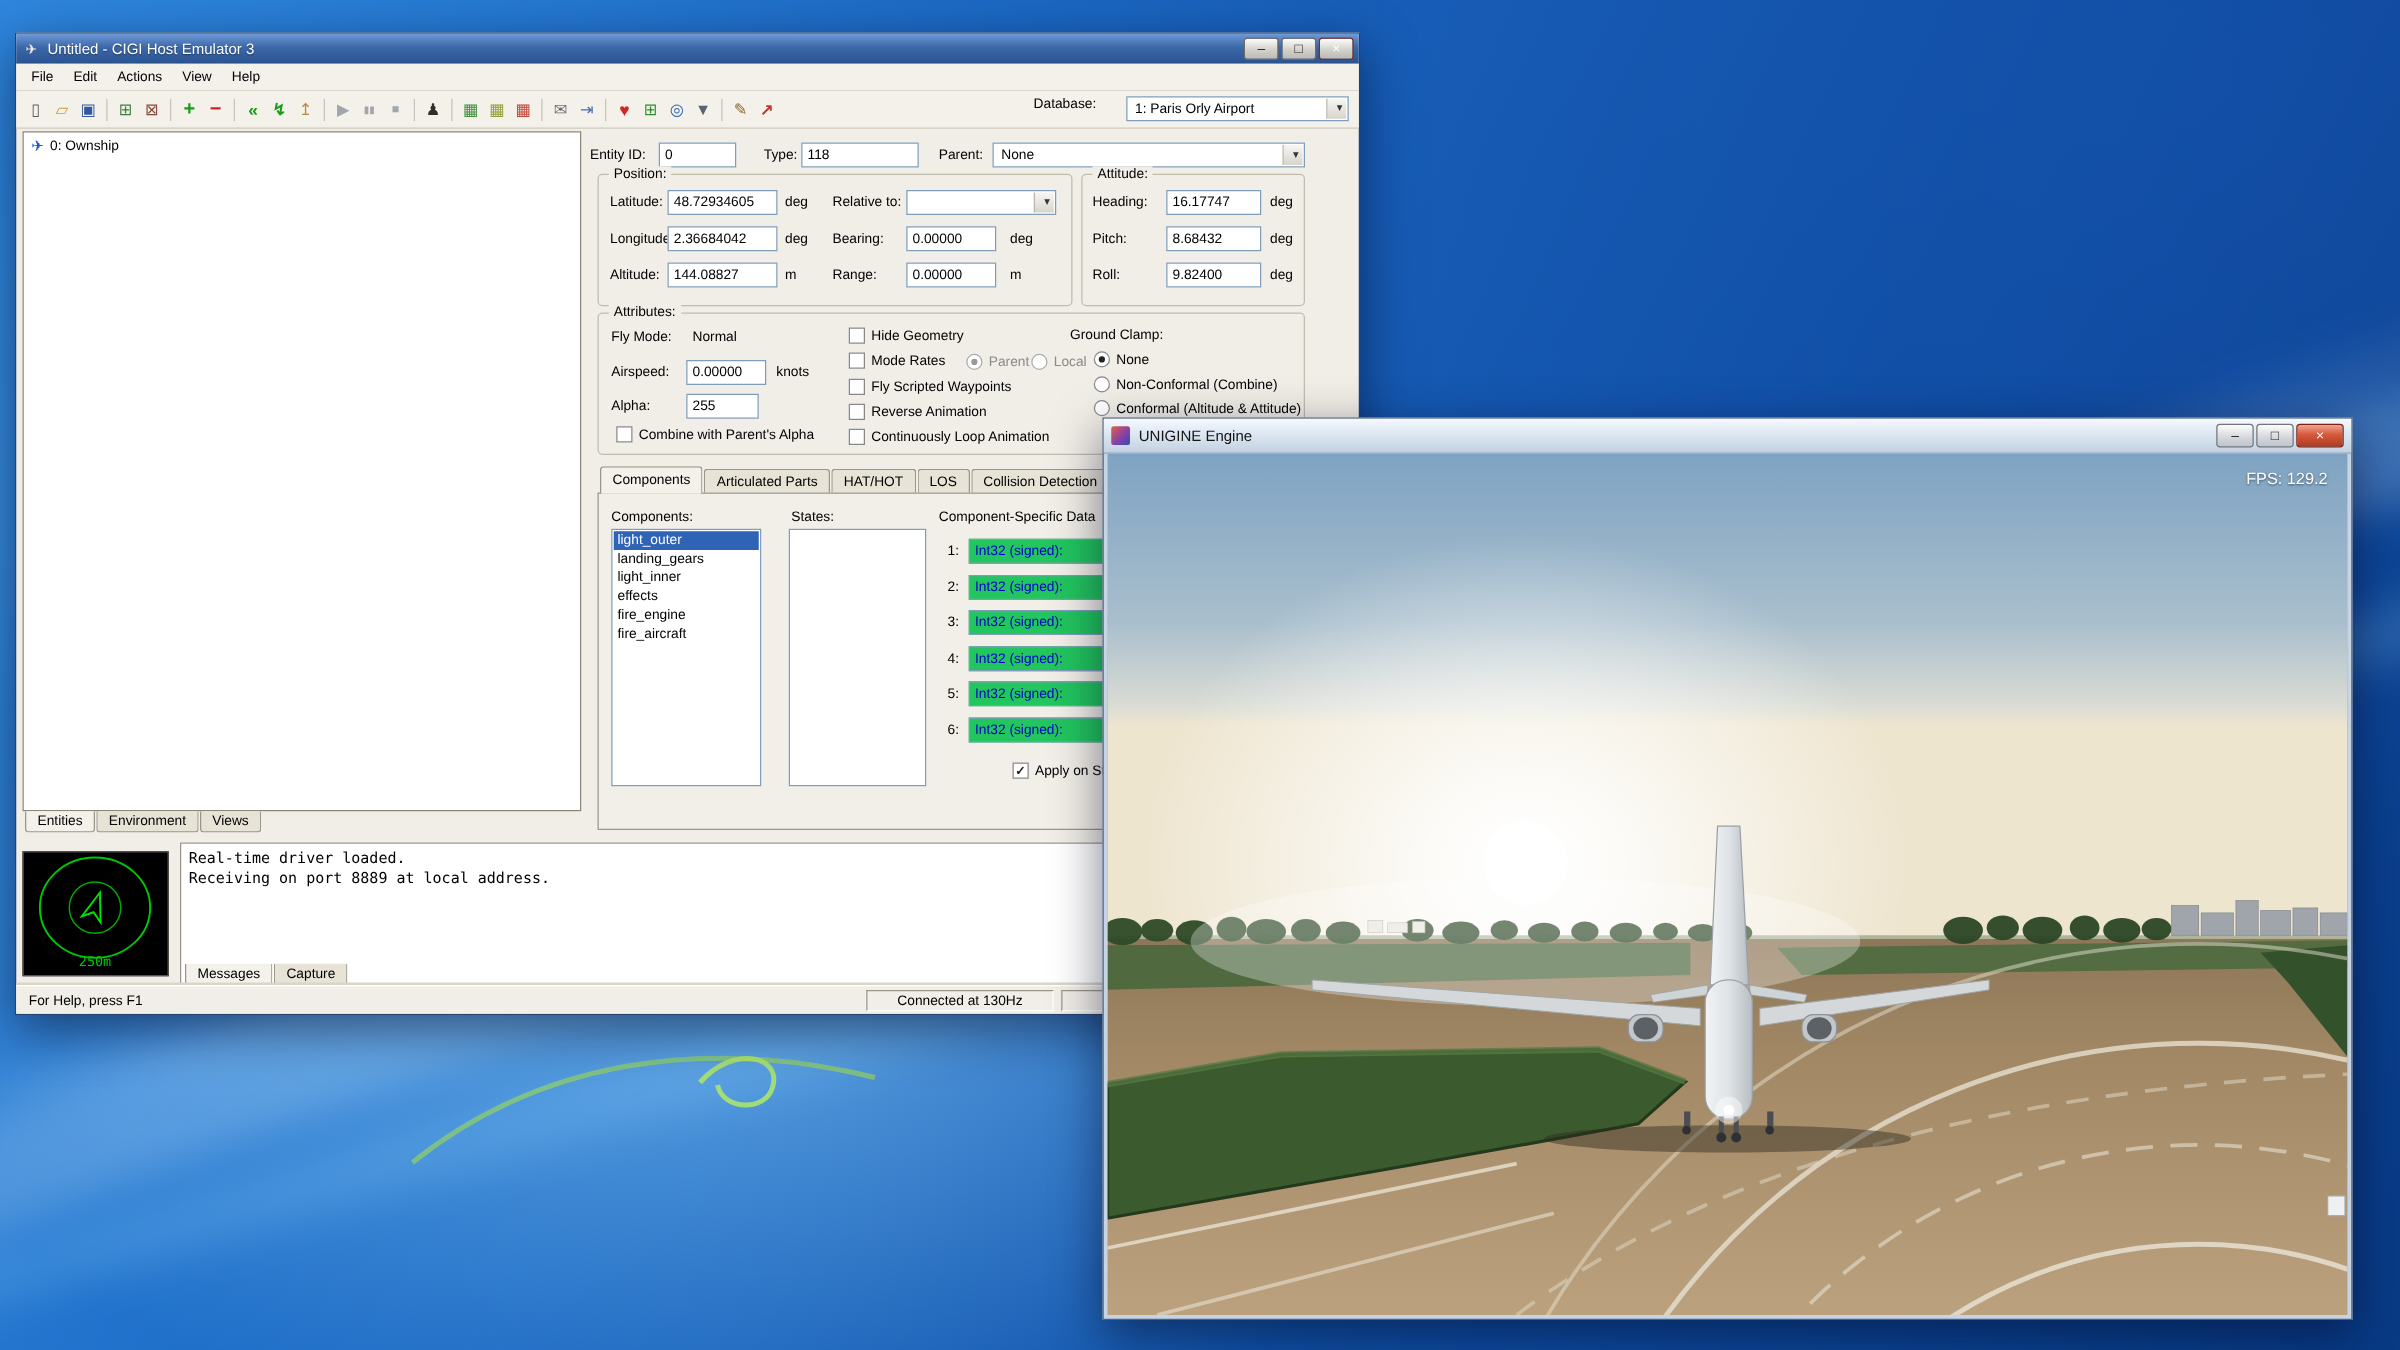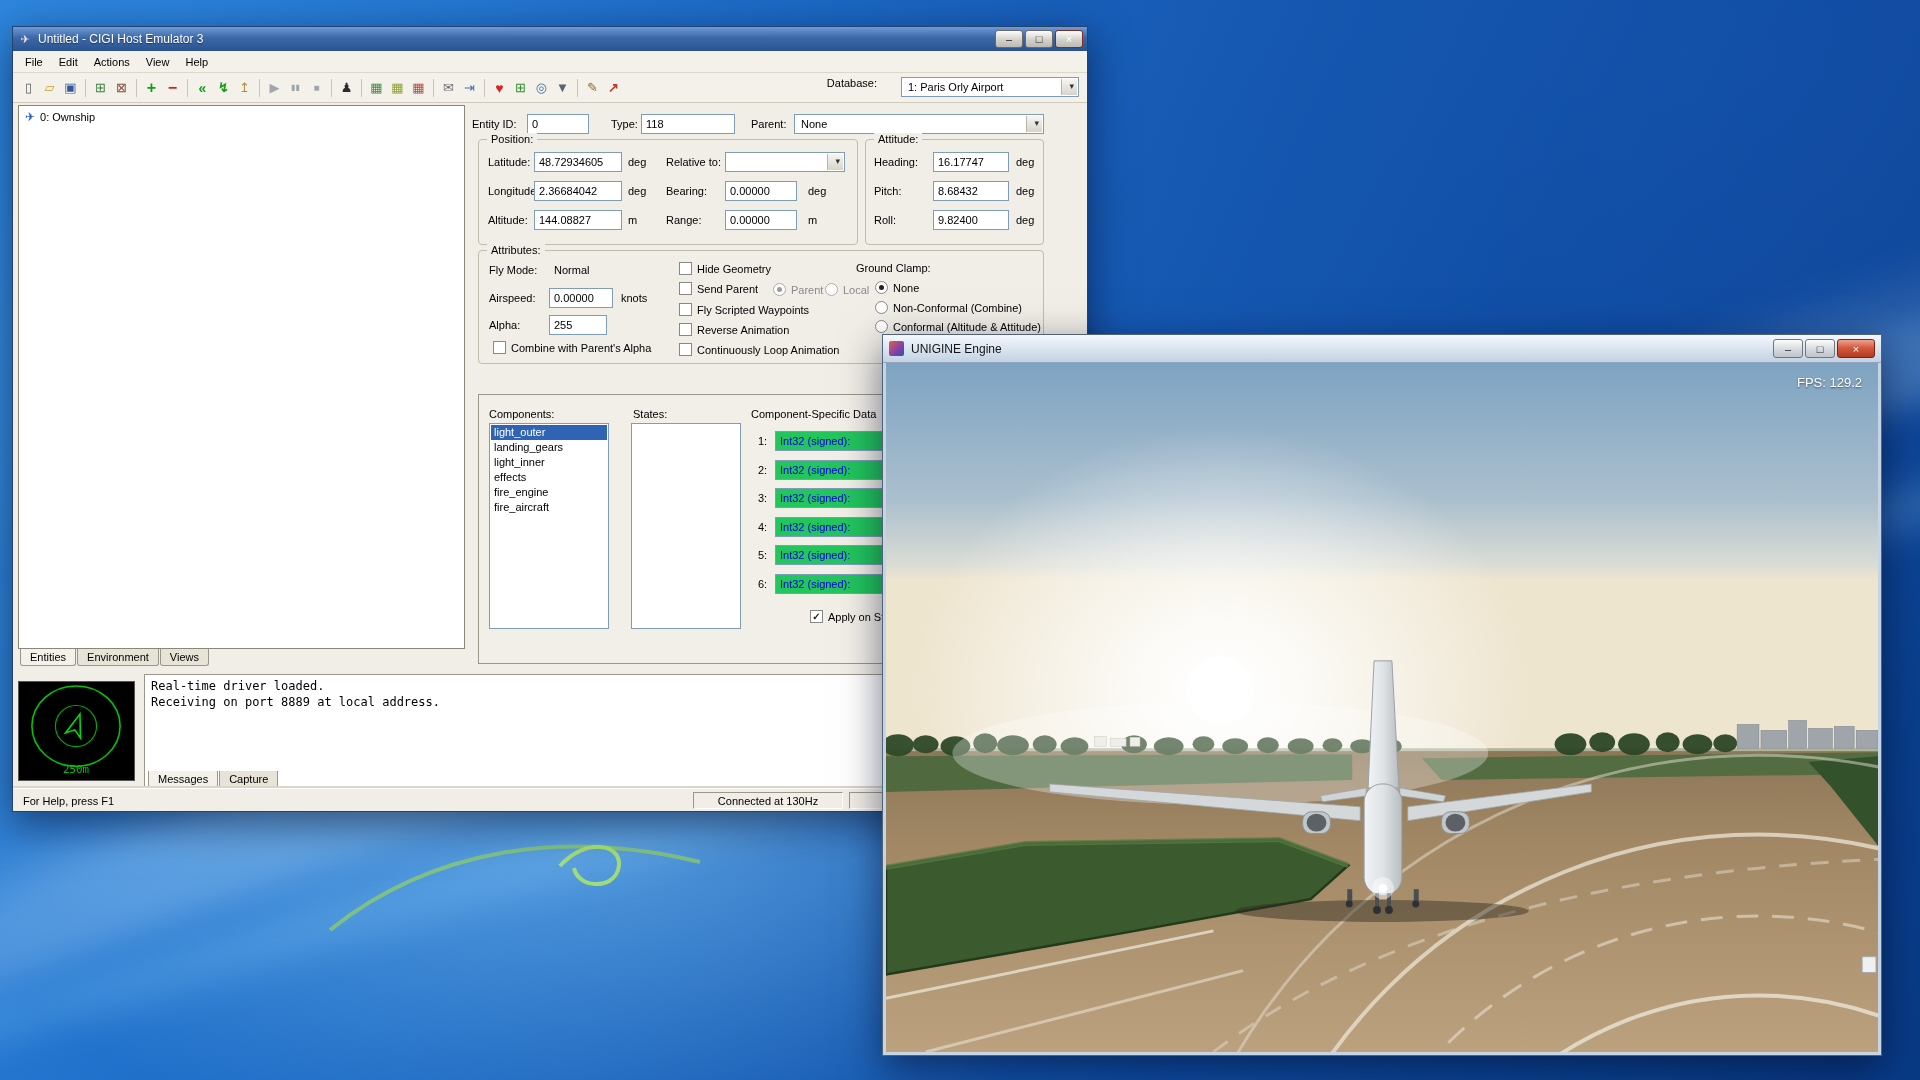--- a/index.html
+++ b/index.html
@@ -226,21 +226,21 @@
     <div class="cb" style="left:480px;top:314px">
       <span class="cbox"></span>
       <span>Combine with Parent's Alpha</span>
     </div>
     <div class="cb" style="left:666px;top:235px">
       <span class="cbox"></span>
       <span>Hide Geometry</span>
     </div>
     <div class="cb" style="left:666px;top:255px">
       <span class="cbox"></span>
-      <span>Send Parent</span>
+      <span>Mode Rates</span>
     </div>
     <div class="cb gray" style="left:760px;top:256px">
       <span class="rbox sel"></span>
       <span>Parent</span>
     </div>
     <div class="cb gray" style="left:812px;top:256px">
       <span class="rbox"></span>
       <span>Local</span>
     </div>
     <div class="cb" style="left:666px;top:276px">
@@ -262,20 +262,28 @@
     </div>
     <div class="cb" style="left:862px;top:274px">
       <span class="rbox"></span>
       <span>Non-Conformal (Combine)</span>
     </div>
     <div class="cb" style="left:862px;top:293px">
       <span class="rbox"></span>
       <span>Conformal (Altitude &amp; Attitude)</span>
     </div>
 
+    <div class="tabstrip" style="left:467px;top:346px">
+      <span class="tab active">Components</span>
+      <span class="tab">Articulated Parts</span>
+      <span class="tab">HAT/HOT</span>
+      <span class="tab">LOS</span>
+      <span class="tab">Collision Detection</span>
+      <span class="tab">Missile D</span>
+    </div>
     <div class="tabpanel" style="left:465px;top:367px;width:566px;height:270px"></div>
 
     <span class="lbl" style="left:476px;top:381px">Components:</span>
     <span class="lbl" style="left:620px;top:381px">States:</span>
     <span class="lbl" style="left:738px;top:381px">Component-Specific Data</span>
 
     <div class="listbox" style="left:476px;top:396px;width:120px;height:206px">
       <div class="li sel">light_outer</div>
       <div class="li">landing_gears</div>
       <div class="li">light_inner</div>

